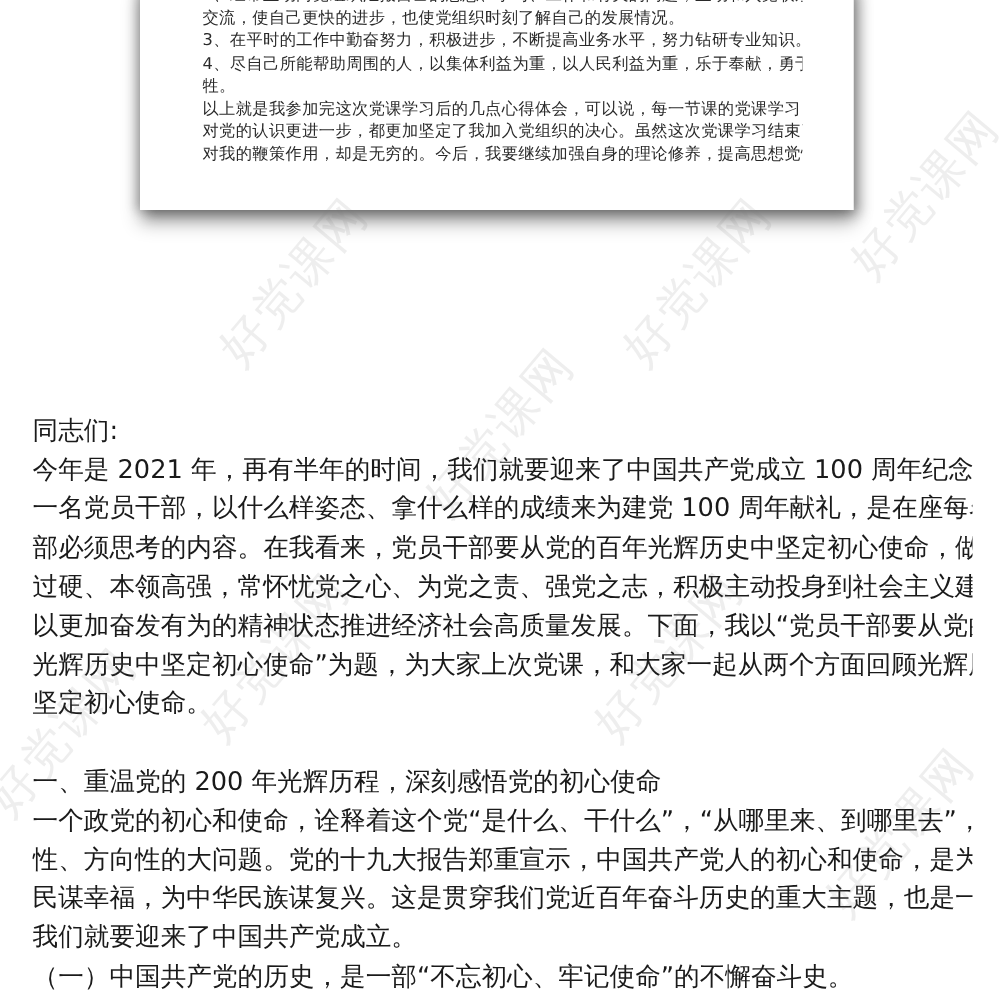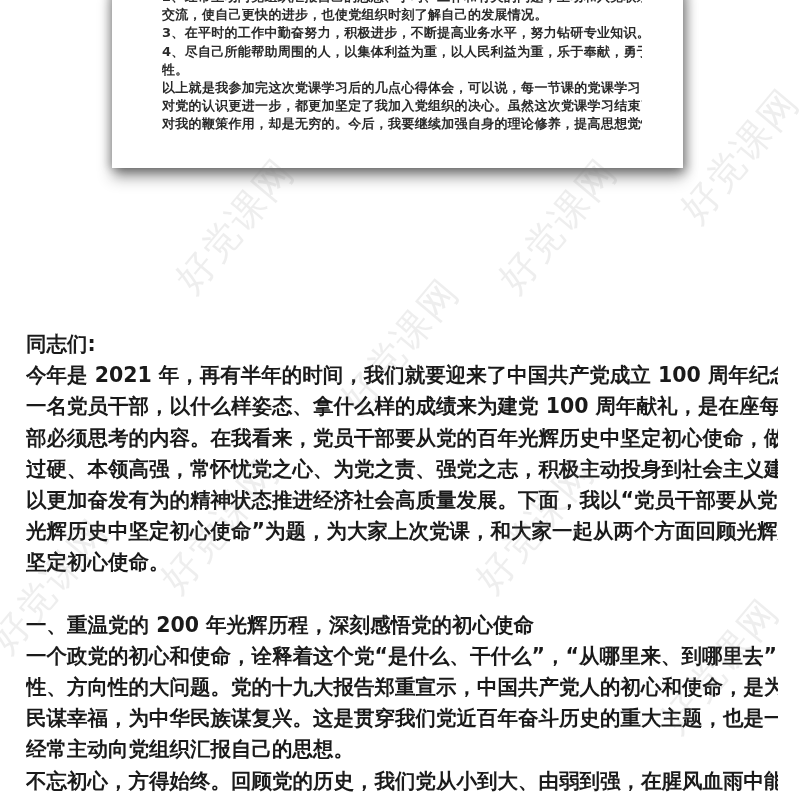--- a/index.html
+++ b/index.html
@@ -45,40 +45,38 @@
       width: 480px;
       font-size: 13px;
       line-height: 18.2px;
       color: #2a2a2a;
       letter-spacing: 0.3px;
     }
     .preview-line {
       display: block;
       white-space: nowrap;
       overflow: hidden;
-      font-weight: bold;
     }
 
     
     .doc-body {
       position: absolute;
       left: 26px;
       top: 329px;
       width: 752px;
       font-size: 20.5px;
       line-height: 31.2px;
       color: #1a1a1a;
       z-index: 2;
     }
     .doc-line {
       display: block;
       white-space: nowrap;
       overflow: hidden;
       height: 31.2px;
-      font-weight: bold;
     }
     .doc-line.justify {
       text-align: justify;
       text-align-last: justify;
     }
     .doc-blank {
       display: block;
       height: 31.2px;
     }
 
@@ -128,23 +126,24 @@
     </div>
 
     <span class="doc-blank"></span>
 
     <span class="doc-line">一、重温党的 200 年光辉历程，深刻感悟党的初心使命</span>
 
     <div>
       <span class="doc-line justify">一个政党的初心和使命，诠释着这个党“是什么、干什么”，“从哪里来、到哪里去”，是根本</span>
       <span class="doc-line justify">性、方向性的大问题。党的十九大报告郑重宣示，中国共产党人的初心和使命，是为中国人</span>
       <span class="doc-line justify">民谋幸福，为中华民族谋复兴。这是贯穿我们党近百年奋斗历史的重大主题，也是一代又一</span>
-      <span class="doc-line">经常主动向党组织汇报自己的思想。</span>
+      <span class="doc-line">我们就要迎来了中国共产党成立。</span>
     </div>
 
+    <span class="doc-line">（一）中国共产党的历史，是一部“不忘初心、牢记使命”的不懈奋斗史。</span>
 
     <div>
       <span class="doc-line justify">不忘初心，方得始终。回顾党的历史，我们党从小到大、由弱到强，在腥风血雨中能够一次</span>
 
     </div>
   </div>
 
   <div class="watermark" style="left:155px; top:200px;">好党课网</div>
   <div class="watermark" style="left:478px; top:200px;">好党课网</div>
   <div class="watermark" style="left:660px; top:130px;">好党课网</div>

